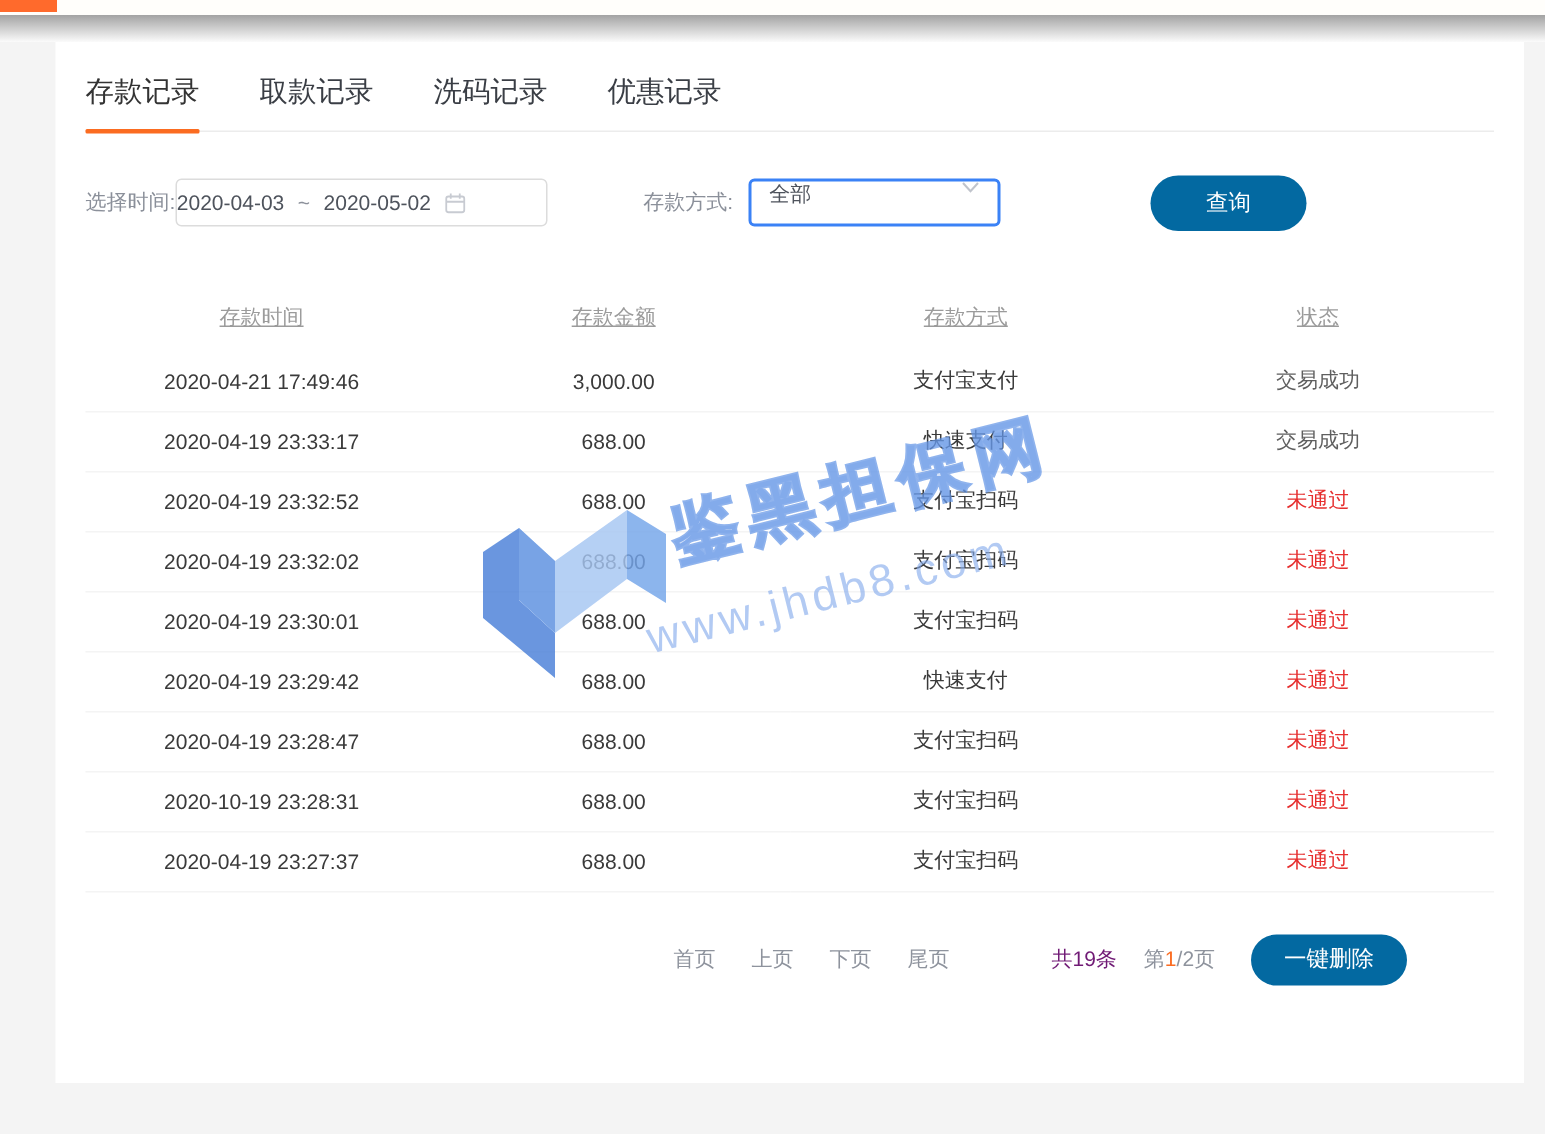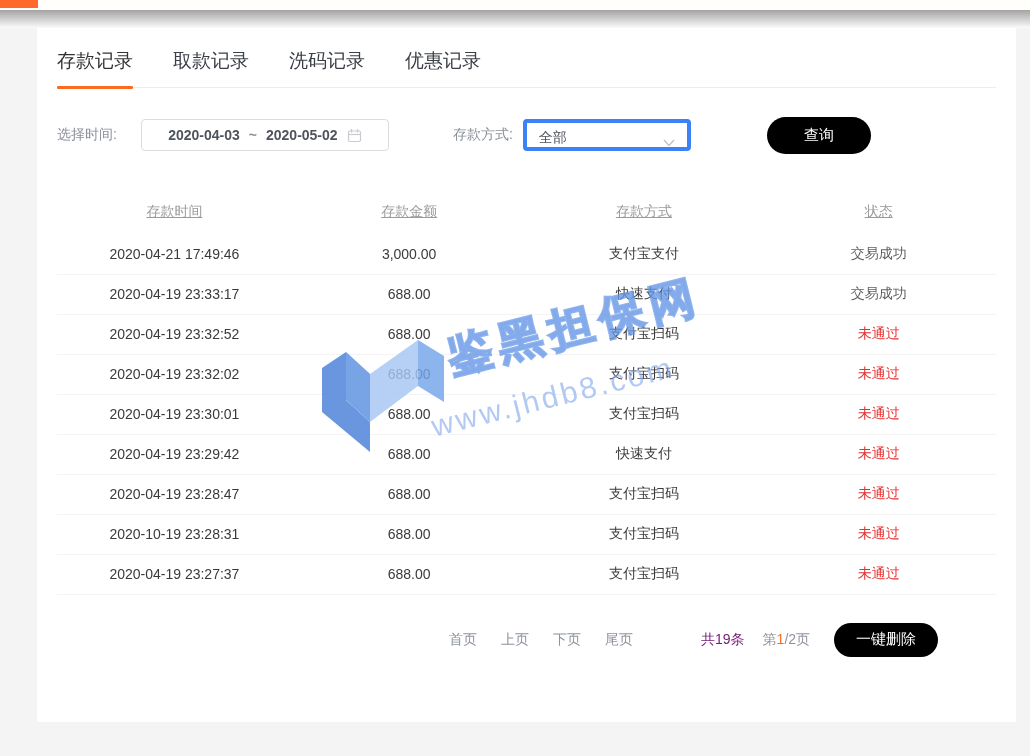--- a/index.html
+++ b/index.html
@@ -24,29 +24,29 @@
   
   .tabs { margin:0 20px; padding-top:20px; display:flex; gap:40px; border-bottom:1px solid #ececec; }
   .tab { font-size:19px; color:#3a3e45; padding-bottom:13px; position:relative; cursor:pointer; white-space:nowrap; }
   .tab.active { color:#333; }
   .tab .tab-underline { display:none; }
   .tab.active .tab-underline { display:block; position:absolute; left:0; right:0; bottom:-2px; height:3px; background:#fb6c21; border-radius:1px; }
 
   
   .filter-row { display:flex; align-items:center; height:38px; margin-top:28px; padding:0 20px; }
   .flabel { font-size:14px; color:#8b909a; }
-  .date-input { width:248px; height:32px; border:1px solid #dcdcdc; border-radius:4px; margin-left:24px;
-    display:flex; align-items:center; justify-content:center; gap:9px; font-size:14px; color:#4e535c; cursor:text; background:#fff;font-weight:bold; }
+  .date-input { width:248px; height:32px; border:1px solid #dcdcdc; border-radius:4px; 
+    display:flex; align-items:center; gap:9px; font-size:14px; color:#4e535c; cursor:text; background:#fff; }
   .date-input .sep { color:#8b909a; }
   .date-input svg { display:block; }
   .flabel.method { margin-left:64px; }
-  .select { width:168px; height:32px; border:4px solid #3b82f6; border-radius:4px; margin-left:10px;
-    display:flex; align-items:flex-end; font-size:14px; color:#4e535c; padding:0 12px; cursor:pointer; background:#fff; }
+  .select { width:168px; height:32px; border:2px solid #3b82f6; border-radius:4px; margin-left:10px;
+    display:flex; align-items:flex-start; font-size:14px; color:#4e535c; padding:0 12px; cursor:pointer; background:#fff; }
   .select .sel-val { flex:1; }
-  .btn { border:none; color:#fff; background:#000000; cursor:pointer;
+  .btn { border:none; color:#fff; background:#0369a1; cursor:pointer;
     font-family:"Liberation Sans","DejaVu Sans",sans-serif; }
   .btn.search { margin-left:auto; margin-right:125px; width:104px; height:37px; border-radius:19px; font-size:15px; }
 
   
   table { width:calc(100% - 40px); margin:36px 20px 0; border-collapse:collapse; table-layout:fixed; }
   th { font-size:14px; font-weight:normal; color:#9b9b9b; height:44px; text-align:center;text-decoration:underline; }
   td { font-size:14px; color:#3a3a3a; height:40px; text-align:center; border-bottom:1px solid #f4f4f4; }
   td.status.success { color:#5f5f5f; }
   td.status.fail { color:#e62f2f; }
 

